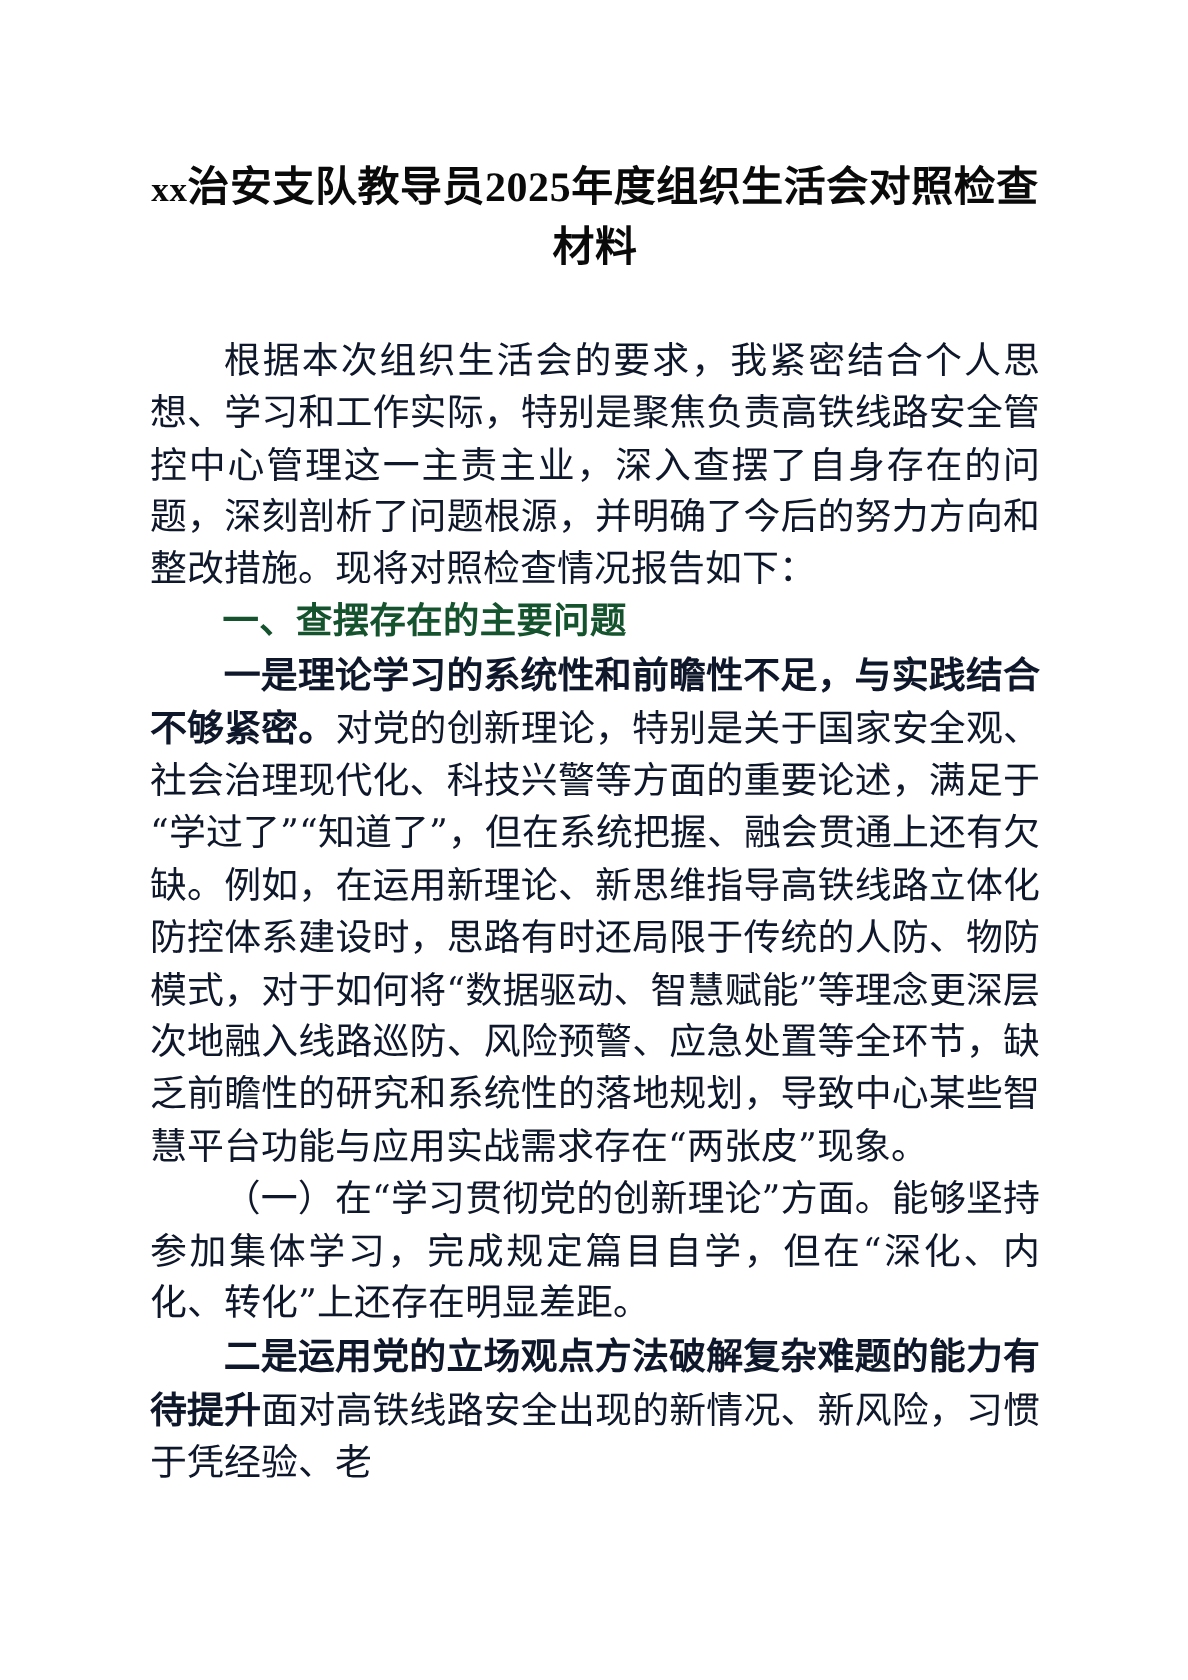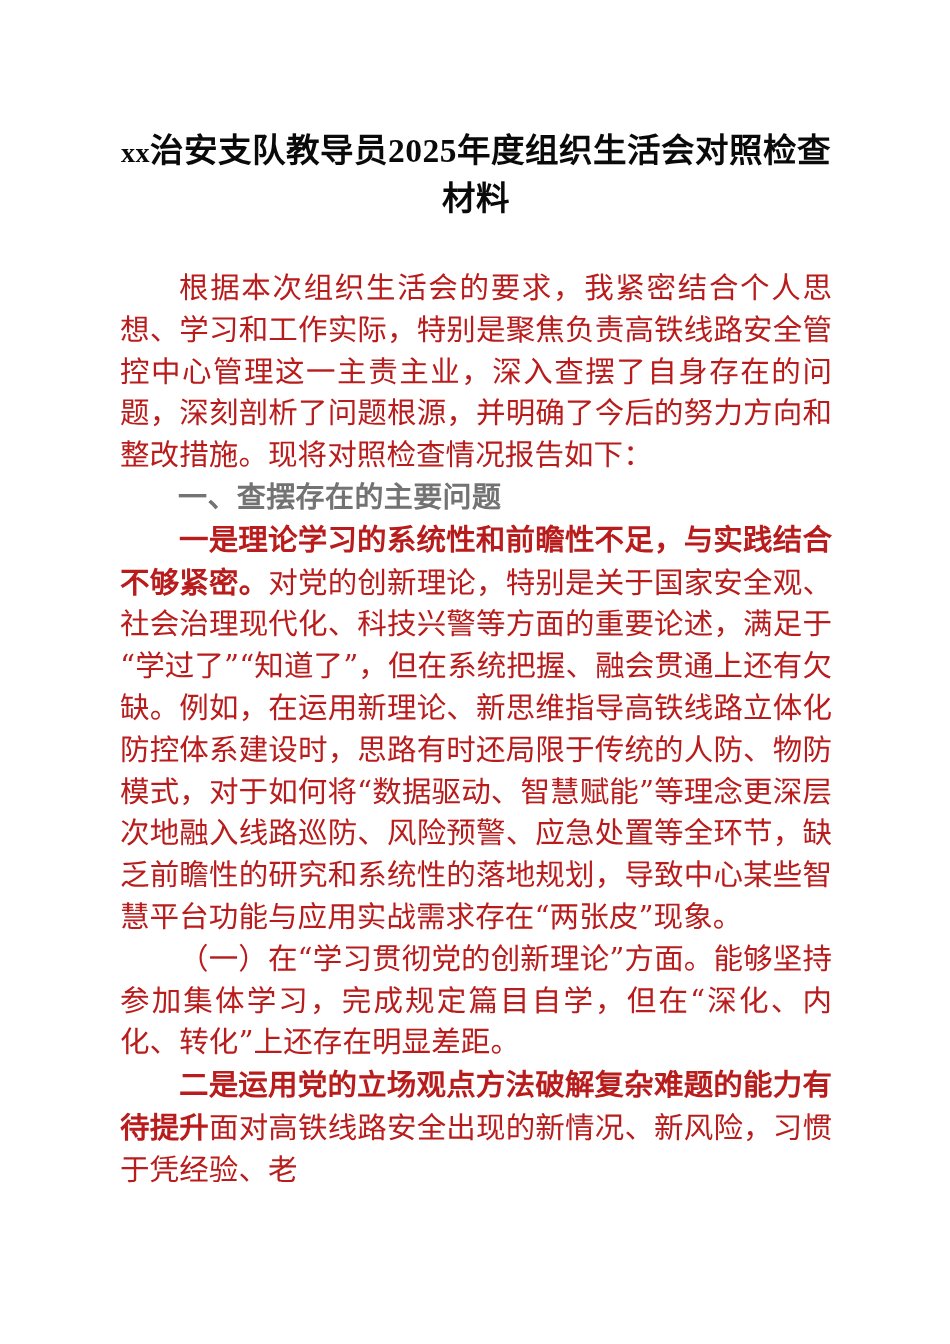--- a/index.html
+++ b/index.html
@@ -61,37 +61,37 @@
   p.para {
     margin: 0;
     font-family: "DejaVu Serif", "Liberation Serif", serif;
     font-size: 29.5px;
     line-height: 41.8px;
     text-align: justify;
     text-align-last: left;
     text-justify: inter-character;
     word-break: break-all;
     letter-spacing: 0.1px;
-    color: #b91c1c;
+    color: #0f172a;
   }
 
   p.indent {
     text-indent: 59px;
   }
 
   
   p.heading-1 {
     margin: 0;
     font-family: "Liberation Sans", "DejaVu Sans", sans-serif;
     font-weight: bold;
     font-size: 29px;
     line-height: 41.8px;
     text-indent: 58px;
     letter-spacing: 0.4px;
-    color: #737373;
+    color: #14532d;
   }
 
   
   .lead-run {
     font-weight: bold;
   }
 </style>
 </head>
 <body>
 

